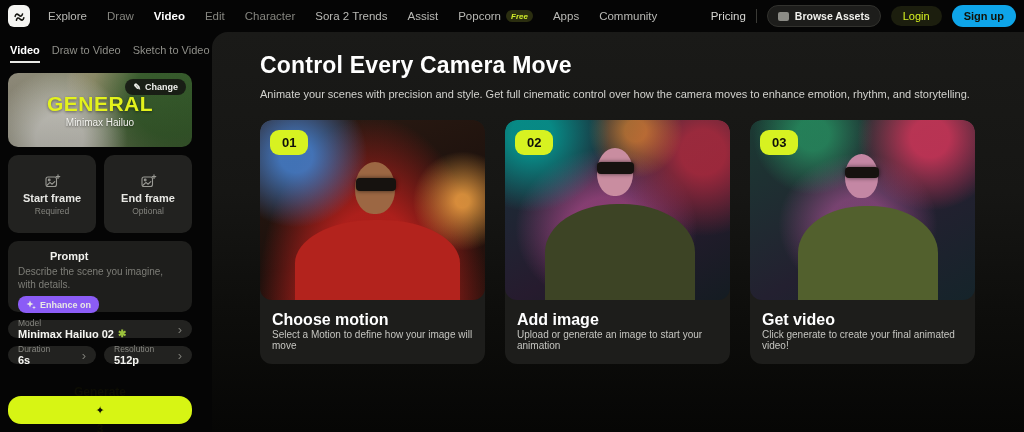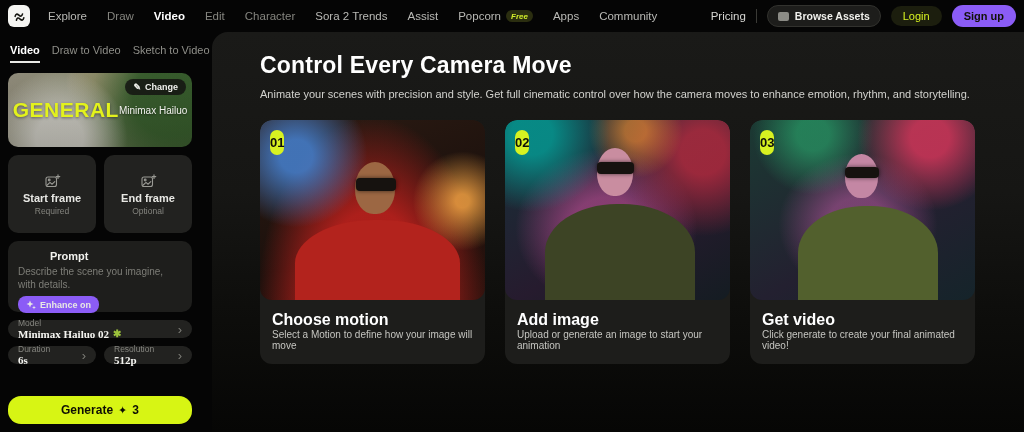--- a/index.html
+++ b/index.html
@@ -18,40 +18,40 @@
   .badge-free { background:#2b2e10; color:#d3ee2a; font-size:8px; font-weight:bold;
                 padding:1.5px 5px; border-radius:7px; font-style:italic; }
   .nav-right { margin-left:auto; display:flex; align-items:center; gap:10px; }
   .pricing { font-size:11.5px; color:#d6d6d2; }
   .vdiv { width:1px; height:14px; background:#3a3a36; }
   .pill-assets { display:flex; align-items:center; gap:6px; background:#1d1d1b; border:1px solid #32322e;
                  color:#f0f0ec; font-size:10.5px; font-weight:bold; padding:4px 10px; border-radius:12px; }
   .asset-ico { width:11px; height:9px; background:#8b8b85; border-radius:2px; }
   .btn-login { background:#1c1e0e; color:#d7f221; font-size:11px; font-weight:normal;
                padding:4px 12px; border-radius:10px; border:none; }
-  .btn-signup { background:#8b5cf6; color:#111106; font-size:11px; font-weight:bold;
+  .btn-signup { background:#0ea5e9; color:#111106; font-size:11px; font-weight:bold;
                 padding:5px 12px; border-radius:12px; border:none; }
 
   
   .content { display:flex; height:402px; }
 
   
   .sidebar { width:200px; flex:0 0 auto; padding:8px; display:flex; flex-direction:column; gap:8px; }
   .tabs { display:flex; gap:12px; align-items:flex-start; padding:4px 0 2px 2px; }
   .tab { font-size:11px; color:#8f8f89; padding-bottom:5px; white-space:nowrap; cursor:pointer; }
   .tab.active { color:#fff; font-weight:bold; border-bottom:2px solid #e8e8e4; }
 
   .general-card { position:relative; height:74px; border-radius:10px; overflow:hidden; cursor:pointer;
     background:
       linear-gradient(rgba(25,25,15,.18), rgba(20,20,12,.32)),
       radial-gradient(circle at 28% 88%, rgba(242,240,234,.95) 0 16%, transparent 46%),
       radial-gradient(circle at 88% 35%, rgba(58,104,48,.95) 0 22%, transparent 60%),
       radial-gradient(circle at 55% 10%, rgba(226,196,164,.85) 0 12%, transparent 36%),
       linear-gradient(110deg, #a8a291, #99a07d 55%, #49603a); }
-  .general-inner { position:absolute; inset:0; display:flex; flex-direction:row;
+  .general-inner { position:absolute; inset:0; display:flex; flex-direction:column;
                    align-items:center; justify-content:center; }
   .general-title { color:#e3f21c; font-size:21px; font-weight:bold; letter-spacing:.5px;
                    text-shadow:0 1px 3px rgba(0,0,0,.45); }
   .general-sub { color:#f2f2ee; font-size:10px; margin-top:1px; text-shadow:0 1px 2px rgba(0,0,0,.5); }
   .change-btn { position:absolute; top:6px; right:6px; background:rgba(20,20,18,.85); color:#f0f0ec;
                 font-size:9px; font-weight:bold; padding:3px 8px; border-radius:9px;
                 display:flex; align-items:center; gap:4px; }
   .change-btn .glyph { font-size:9px; }
 
   .frames-row { display:flex; gap:8px; }
@@ -63,28 +63,28 @@
   .prompt-box { background:#1e1e1c; border-radius:10px; padding:9px 10px; height:71px; cursor:text; }
   .prompt-title { color:#f0f0ec; font-size:11px; font-weight:bold; margin-bottom:3px;padding-left:32px; }
   .prompt-ph { color:#7d7d77; font-size:10px; line-height:1.3; }
   .enhance-btn { display:inline-flex; align-items:center; gap:4px; background:#8b5cf6; color:#e8e8e4;
                  font-size:9px; font-weight:bold; padding:3.5px 8px; border-radius:8px; margin-top:5px; }
 
   .select-box { background:#222220; border-radius:10px; height:18px; padding:3px 10px;
                 display:flex; align-items:center; cursor:pointer; }
   .select-col { display:flex; flex-direction:column; justify-content:center; }
   .select-label { color:#85857f; font-size:8.5px; }
-  .select-value { color:#f5f5f1; font-size:11px; font-weight:bold; display:flex; align-items:flex-start; gap:4px; line-height:1.15;font-family:Liberation Serif, serif; }
+  .select-value { color:#f5f5f1; font-size:11px; font-weight:bold; display:flex; align-items:flex-start; gap:4px; line-height:1.15; }
   .model-star { color:#9cc23c; font-size:10px; }
   .chevron { margin-left:auto; color:#7d7d77; font-size:13px; }
   .dual-row { display:flex; gap:8px; }
   .dual-row .select-box { flex:1; }
 
   .generate-btn { margin-top:auto; height:28px; background:#d7f514; border:none; border-radius:13px;
-                  display:flex; align-items:center; justify-content:center; gap:5px; cursor:pointer; }
+                  display:flex; align-items:center; justify-content:center; gap:5px; cursor:pointer;flex-direction:column; }
   .generate-btn .g-label { color:#0e0e04; font-size:12px; font-weight:bold; }
   .generate-btn .g-spark { color:#0e0e04; font-size:11px; }
   .generate-btn .g-credits { color:#0e0e04; font-size:12px; font-weight:bold; }
 
   
   .main-panel { flex:1; margin-left:12px; border-radius:16px 0 0 0; padding:20px 0 0 48px;
     background:linear-gradient(180deg, #1a1a18 0%, #161614 40%, #0d0d0b 72%, #060605 100%); }
   .main-title { color:#ffffff; font-size:23px; font-weight:bold; letter-spacing:.2px; }
   .main-sub { color:#d2d2ce; font-size:11px; margin-top:9px; }
 
@@ -113,21 +113,21 @@
   .c1-head { left:95px; top:42px; width:40px; height:52px; background:#9c6743; }
   .c1-shades { left:96px; top:58px; width:40px; height:13px; }
   .c1-torso { left:35px; top:100px; width:165px; height:90px; background:#b3231d; }
   .c2-head { left:92px; top:28px; width:36px; height:48px; background:#c98da0; }
   .c2-shades { left:92px; top:42px; width:37px; height:12px; }
   .c2-torso { left:40px; top:84px; width:150px; height:100px; background:#3d4425; }
   .c3-head { left:95px; top:34px; width:33px; height:44px; background:#c487a4; }
   .c3-shades { left:95px; top:47px; width:34px; height:11px; }
   .c3-torso { left:48px; top:86px; width:140px; height:98px; background:#52602d; }
   .step-badge { position:absolute; top:10px; left:10px; background:#d7f221; color:#10100a;
-                font-size:13px; font-weight:bold; padding:5px 0; border-radius:9px; z-index:2; }
+                font-size:13px; font-weight:bold; padding:5px 12px; border-radius:9px; z-index:2; }
   .card-body { padding:11px 12px 13px 12px; }
   .card-title { color:#ffffff; font-size:16px; font-weight:bold; }
   .card-desc { color:#c5c5c0; font-size:10px; }
 
   svg { display:block; }
 </style>
 </head>
 <body>
 
 <div class="app">

